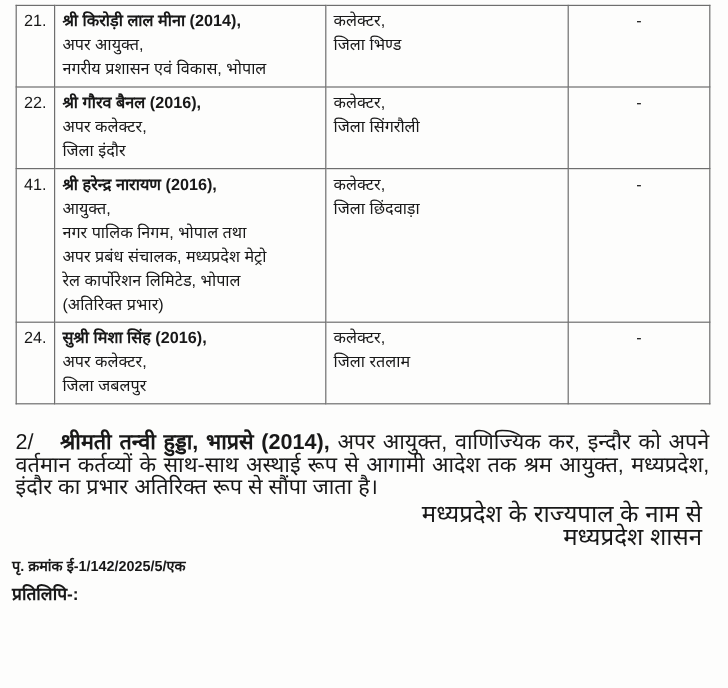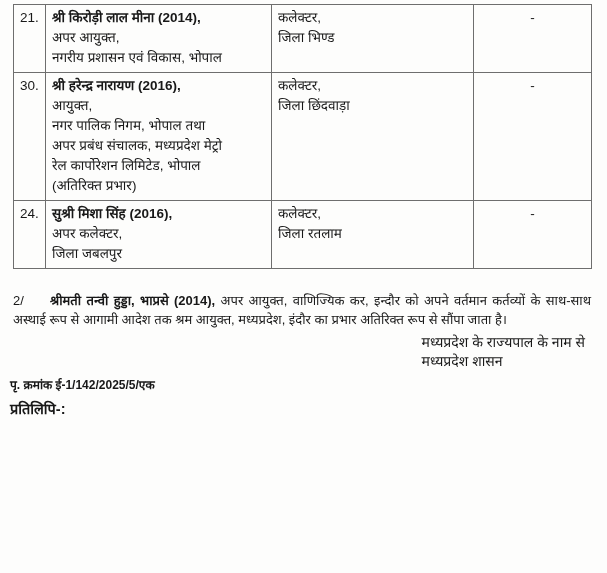--- a/index.html
+++ b/index.html
@@ -29,34 +29,34 @@
     vertical-align: top;
     padding: 3px 6px 4px 6px;
     font-size: 13.5px;
     line-height: 20px;
   }
   td.sl { padding-left: 7px; }
   td.rem { text-align: center; }
   .b { font-weight: bold; }
   .para {
     margin: 22px 16px 0 13px;
-    font-size: 13px;
+    font-size: 18px;
     line-height: 19px;
     text-align: justify;
   }
   .para-num {
     display: inline-block;
     width: 37px;
     font-weight: normal;
   }
   .sig {
     width: fit-content;
     margin: 4px 22px 0 auto;
-    text-align: left;
-    font-size: 14px;
+    text-align: right;
+    font-size: 20px;
     line-height: 19px;
   }
   .sig .name { font-weight: bold; margin-top: 3px; }
   .footer-row {
     display: flex;
     justify-content: space-between;
     align-items: baseline;
     margin: 3px 20px 0 10px;
     font-size: 12px;
     font-weight: bold;
@@ -89,21 +89,34 @@
           <div>अपर आयुक्त,</div>
           <div>नगरीय प्रशासन एवं विकास, भोपाल</div>
         </td>
         <td>
           <div>कलेक्टर,</div>
           <div>जिला भिण्ड</div>
         </td>
         <td class="rem">-</td>
       </tr>
       <tr>
-        <td class="sl">30.</td>
+        <td class="sl">22.</td>
+        <td>
+          <div class="b">श्री गौरव बैनल (2016),</div>
+          <div>अपर कलेक्टर,</div>
+          <div>जिला इंदौर</div>
+        </td>
+        <td>
+          <div>कलेक्टर,</div>
+          <div>जिला सिंगरौली</div>
+        </td>
+        <td class="rem">-</td>
+      </tr>
+      <tr>
+        <td class="sl">41.</td>
         <td>
           <div class="b">श्री हरेन्द्र नारायण (2016),</div>
           <div>आयुक्त,</div>
           <div>नगर पालिक निगम, भोपाल तथा</div>
           <div>अपर प्रबंध संचालक, मध्यप्रदेश मेट्रो</div>
           <div>रेल कार्पोरेशन लिमिटेड, भोपाल</div>
           <div>(अतिरिक्त प्रभार)</div>
         </td>
         <td>
           <div>कलेक्टर,</div>

